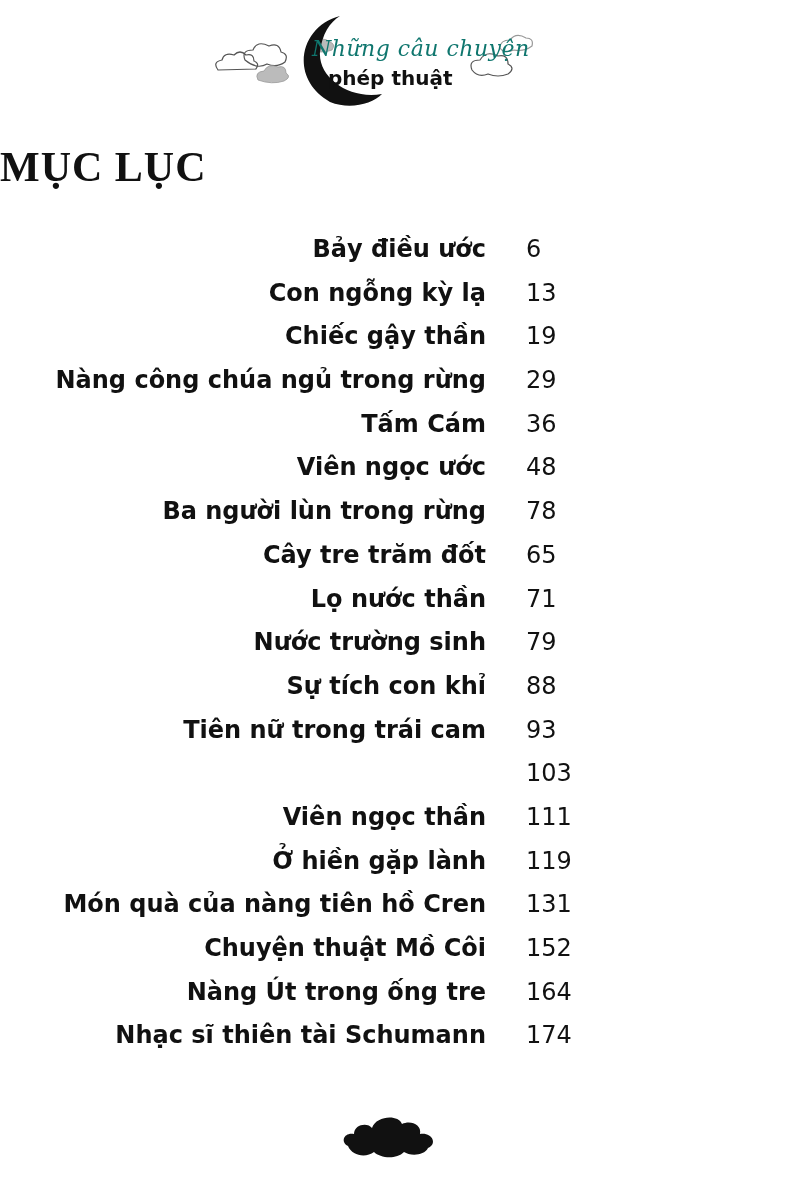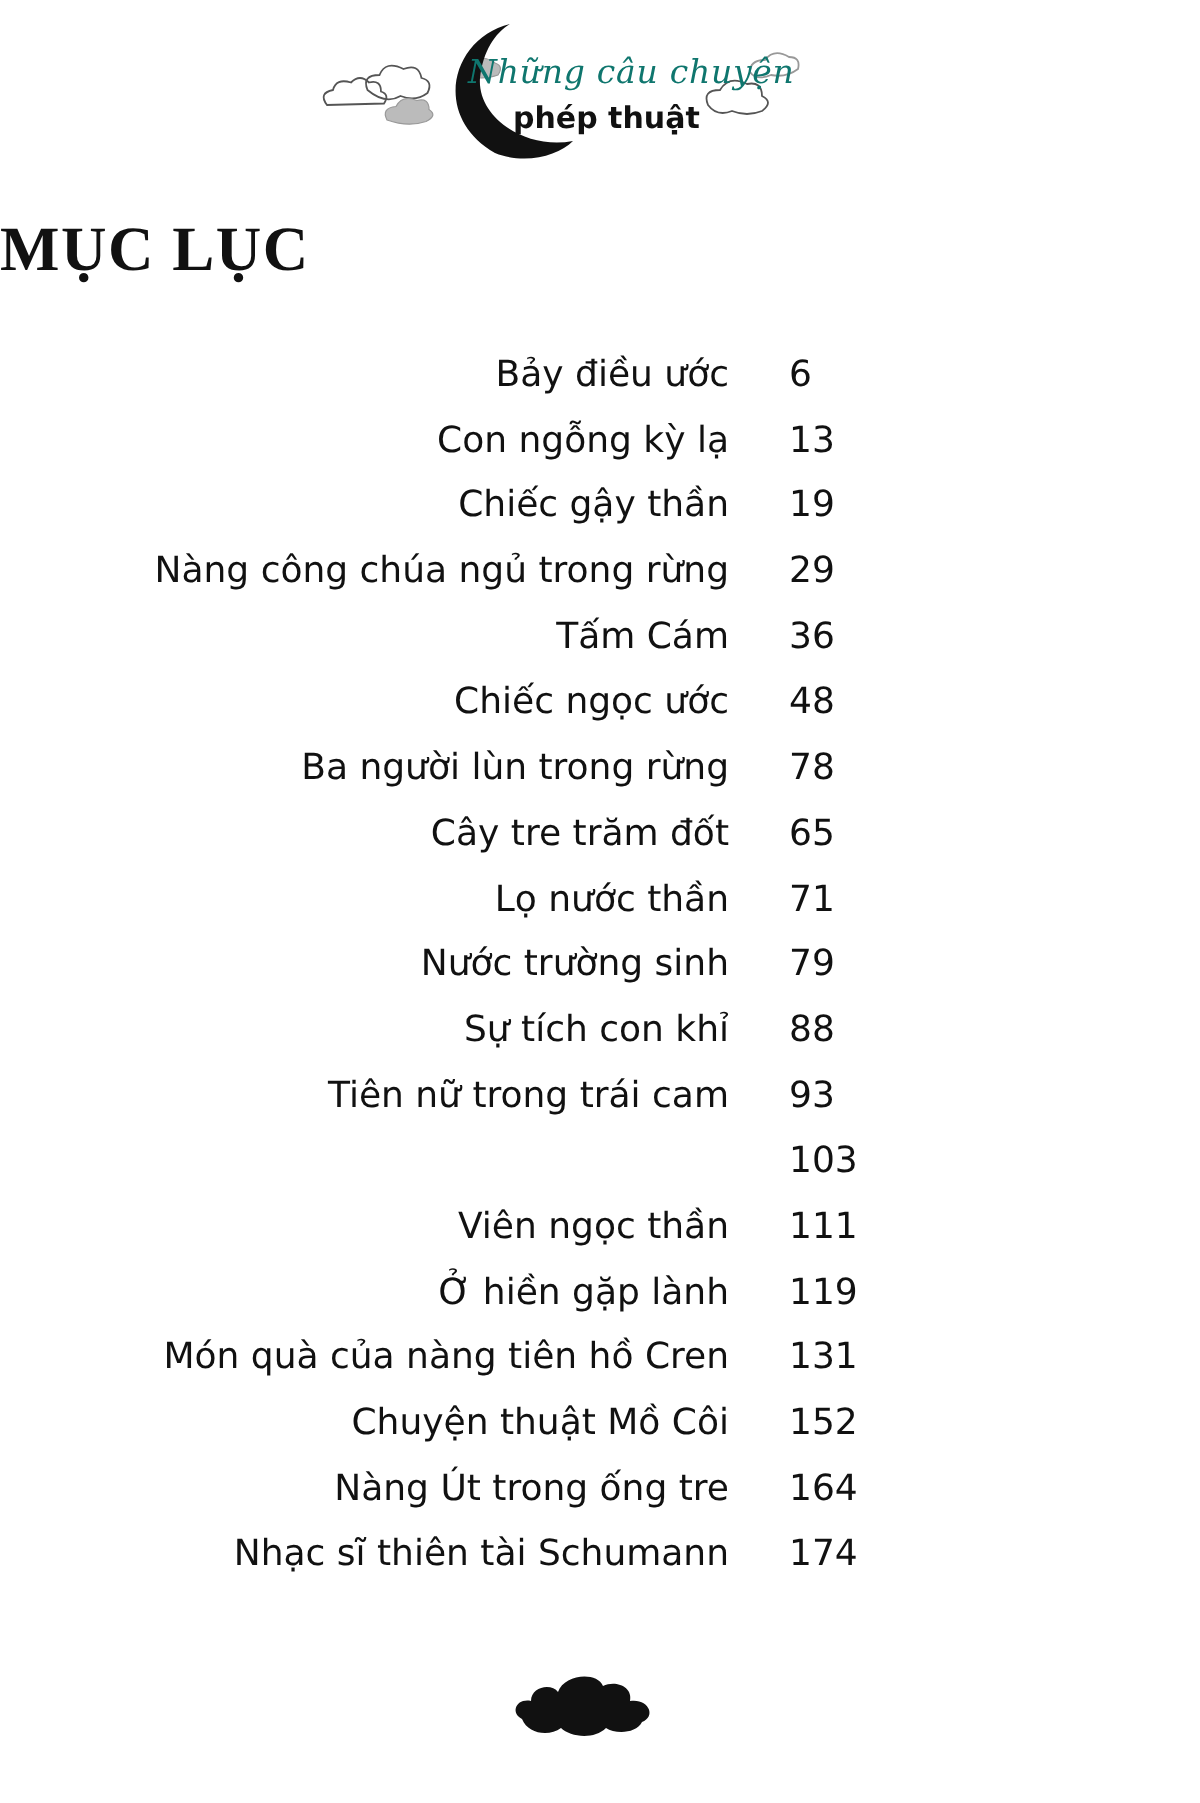--- a/index.html
+++ b/index.html
@@ -10,39 +10,39 @@
   .header {
     position: absolute; left: 200px; top: 8px; width: 360px; height: 100px;
   }
   .header svg { position: absolute; left: 0; top: 0; }
   .series-top {
     position: absolute; left: 112px; top: 28px;
     font-family: "DejaVu Serif", serif; font-style: italic;
     font-size: 22px; color: #0f766e; white-space: nowrap; letter-spacing: 0.5px;
   }
   .series-bottom {
-    position: absolute; left: 142px; top: 58px;
+    position: absolute; left: 128px; top: 58px;
     font-family: "DejaVu Sans", sans-serif; font-weight: bold;
     font-size: 20px; color: #111; white-space: nowrap; text-align: center;
   }
   .page-title {
     position: absolute; left: 0; width: 776px; top: 143px; text-align: left;
     font-family: "Liberation Serif", serif; font-weight: bold; font-size: 42px;
     color: #111; letter-spacing: 1px;
   }
   .toc {
     position: absolute; left: 0; top: 228px; width: 800px;
   }
   .toc-row {
     position: relative; height: 43.7px; width: 800px;
   }
   .toc-title {
     position: absolute; right: 314px; top: 0; white-space: nowrap;
     font-family: "DejaVu Sans", sans-serif; font-size: 24px; line-height: 43px;
-    color: #111; font-weight: 400;
+    color: #111; font-weight: 700;
   }
   .toc-page {
     position: absolute; left: 526px; top: 0; white-space: nowrap;
     font-family: "DejaVu Sans", sans-serif; font-size: 24px; line-height: 43px;
     color: #111;
   }
   .footer-cloud { position: absolute; left: 340px; top: 1112px; }
 </style>
 </head>
 <body>
@@ -82,21 +82,21 @@
     </div>
   <div class="toc-row">
       <span class="toc-title">Nàng công chúa ngủ trong rừng</span>
       <span class="toc-page">29</span>
     </div>
   <div class="toc-row">
       <span class="toc-title">Tấm Cám</span>
       <span class="toc-page">36</span>
     </div>
   <div class="toc-row">
-      <span class="toc-title">Chiếc ngọc ước</span>
+      <span class="toc-title">Viên ngọc ước</span>
       <span class="toc-page">48</span>
     </div>
   <div class="toc-row">
       <span class="toc-title">Ba người lùn trong rừng</span>
       <span class="toc-page">78</span>
     </div>
   <div class="toc-row">
       <span class="toc-title">Cây tre trăm đốt</span>
       <span class="toc-page">65</span>
     </div>

